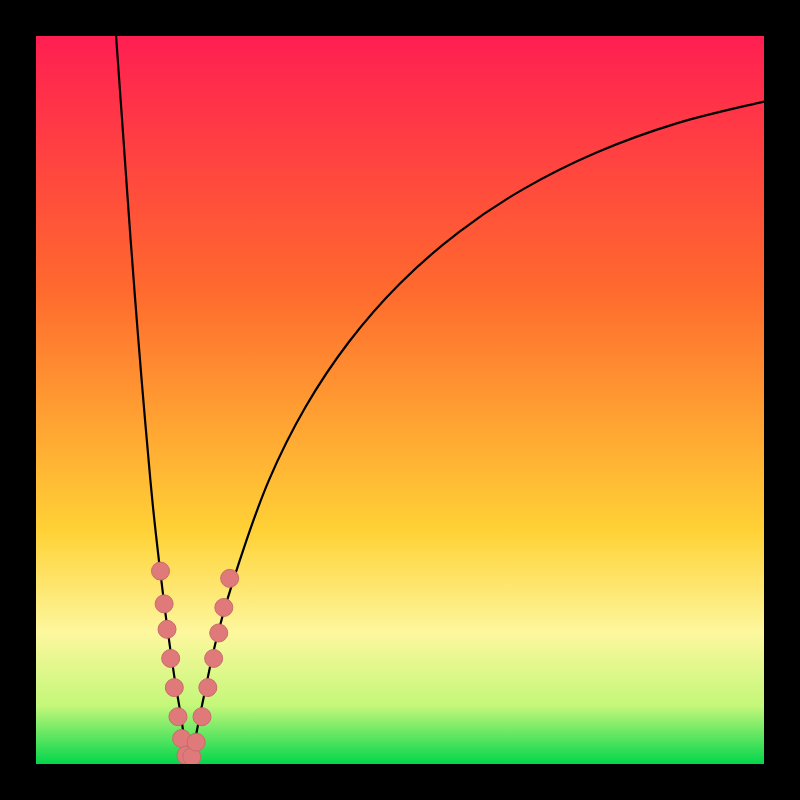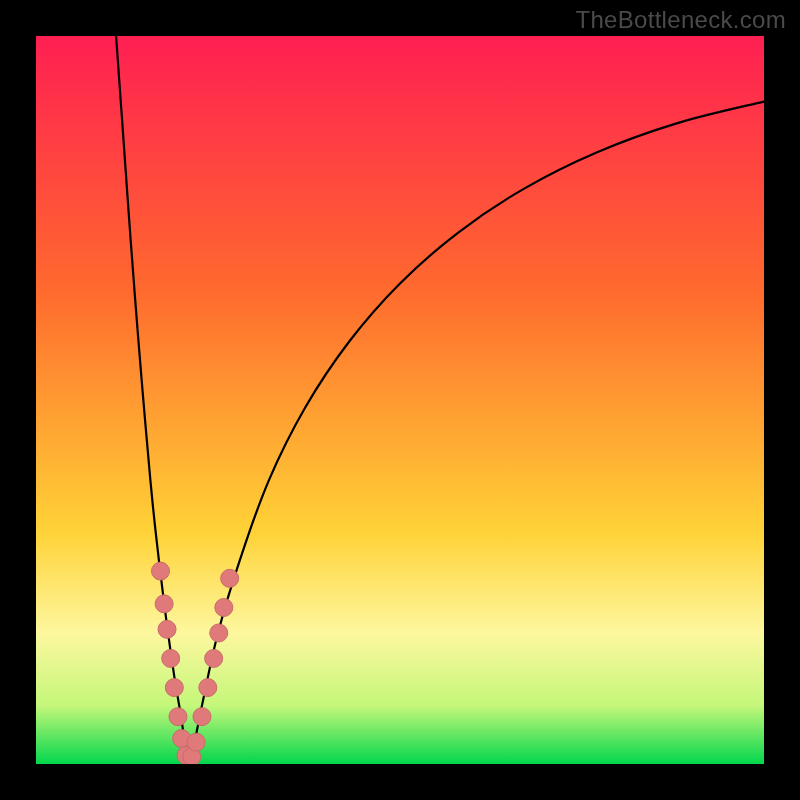--- a/index.html
+++ b/index.html
@@ -84,14 +84,13 @@
           <circle cx="160.16" cy="706.16" r="9" fill="#e07a7a" stroke="#c96a6a" stroke-width="1"></circle>
           <circle cx="165.98" cy="680.68" r="9" fill="#e07a7a" stroke="#c96a6a" stroke-width="1"></circle>
           <circle cx="171.81" cy="651.56" r="9" fill="#e07a7a" stroke="#c96a6a" stroke-width="1"></circle>
           <circle cx="177.63" cy="622.44" r="9" fill="#e07a7a" stroke="#c96a6a" stroke-width="1"></circle>
           <circle cx="182.73" cy="596.96" r="9" fill="#e07a7a" stroke="#c96a6a" stroke-width="1"></circle>
           <circle cx="187.82" cy="571.48" r="9" fill="#e07a7a" stroke="#c96a6a" stroke-width="1"></circle>
           <circle cx="193.65" cy="542.36" r="9" fill="#e07a7a" stroke="#c96a6a" stroke-width="1"></circle>
         </g>
     </svg>
   </div>
-  <div class="watermark">TheBottleneck.com</div>
 </div>
 
 </body></html>

